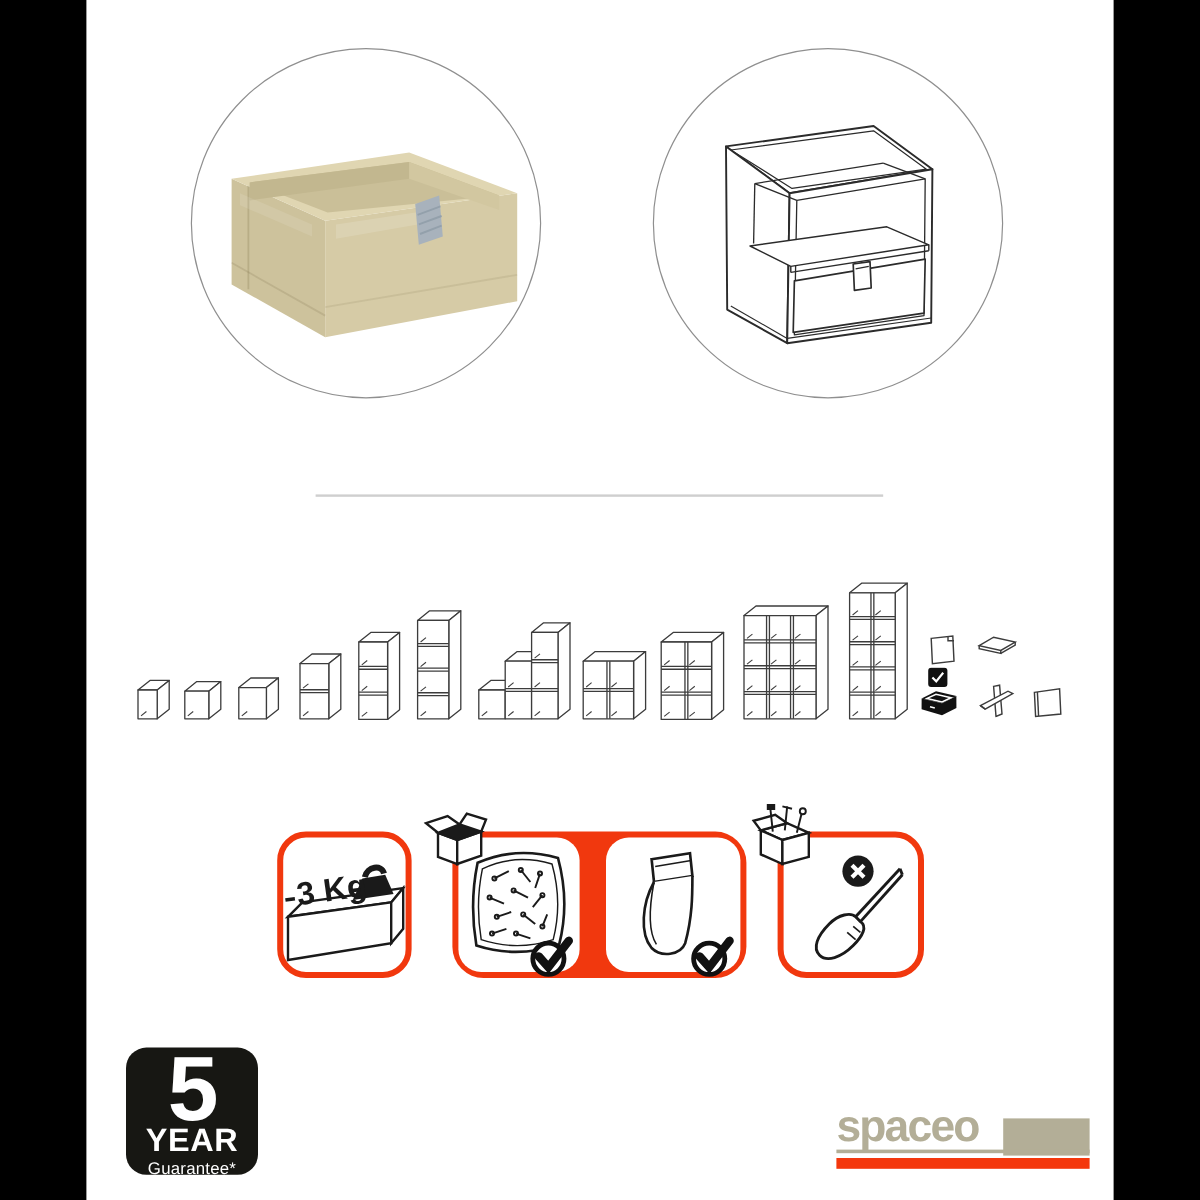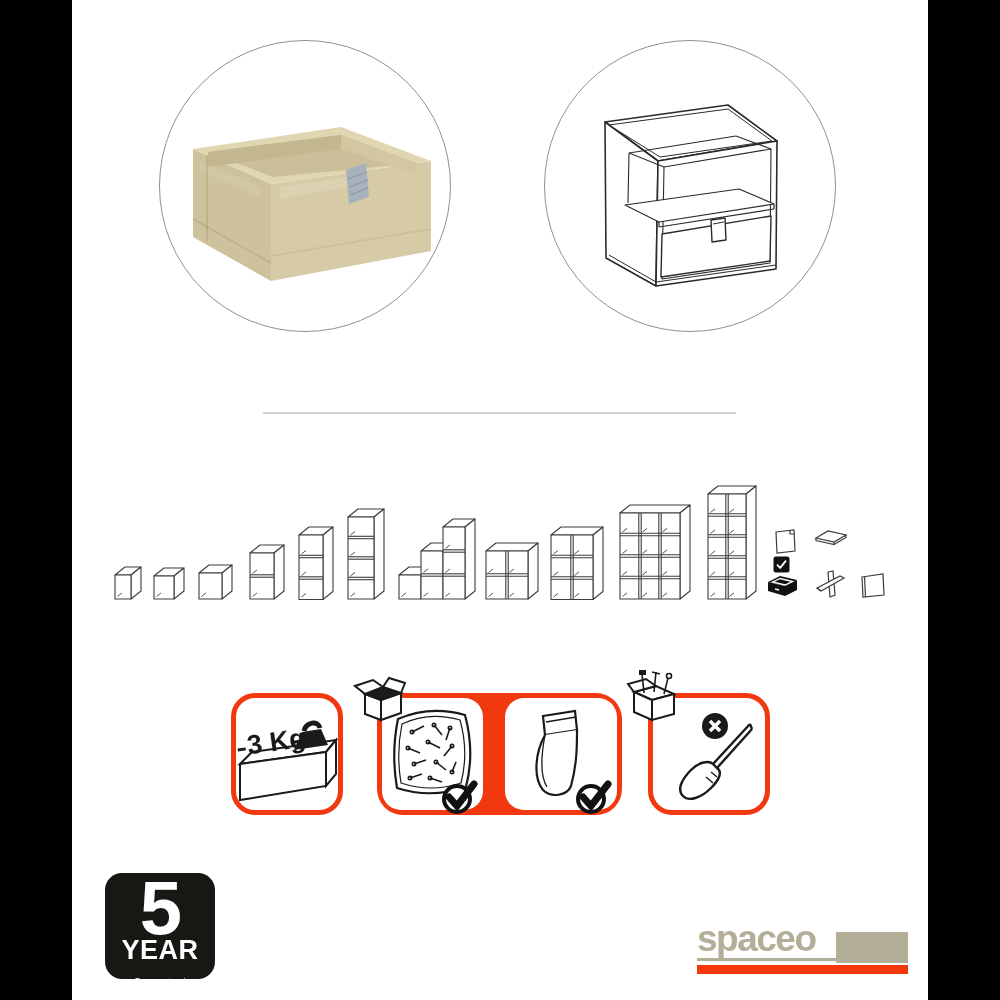--- a/index.html
+++ b/index.html
@@ -16,21 +16,21 @@
   .c2{left:544px;top:40px;}
   .divider{position:absolute;left:263px;top:412px;width:473px;height:2px;background:#cfcfcf;}
   .obox{position:absolute;background:#fff;border:5px solid #f1380e;border-radius:24px;box-sizing:border-box;}
   .ojoin{position:absolute;background:#f1380e;border-radius:26px;}
   .owhite{position:absolute;background:#fff;border-radius:19px;}
   .badge{position:absolute;left:105px;top:873px;width:110px;height:106px;background:#171713;
          border-radius:17px;color:#fff;display:flex;flex-direction:column;align-items:center;
          justify-content:flex-start;}
   .badge .n5{font-size:76px;font-weight:bold;line-height:0.82;margin-top:4px;letter-spacing:-2px;}
   .badge .yr{font-size:27px;font-weight:bold;line-height:1;margin-top:-2px;letter-spacing:0.5px;}
-  .badge .gu{font-size:10px;font-weight:normal;line-height:1;margin-top:14px;letter-spacing:0.2px;}
+  .badge .gu{font-size:14px;font-weight:normal;line-height:1;margin-top:2px;letter-spacing:0.2px;}
   .logo{position:absolute;left:697px;top:924px;width:211px;height:50px;text-align:right;}
   .logo .txt{position:absolute;left:0;top:-4px;font-size:37px;font-weight:bold;
              letter-spacing:-1.5px;color:#b3ae97;line-height:1;}
   .logo .block{position:absolute;left:139px;top:8px;width:72px;height:31px;background:#b3ae97;}
   .logo .underline{position:absolute;left:0;top:34px;width:211px;height:3px;background:#b3ae97;}
   .logo .stripe{position:absolute;left:0;top:41px;width:211px;height:9px;background:#f4370c;}
   svg{display:block;}
 </style>
 </head>
 <body>

